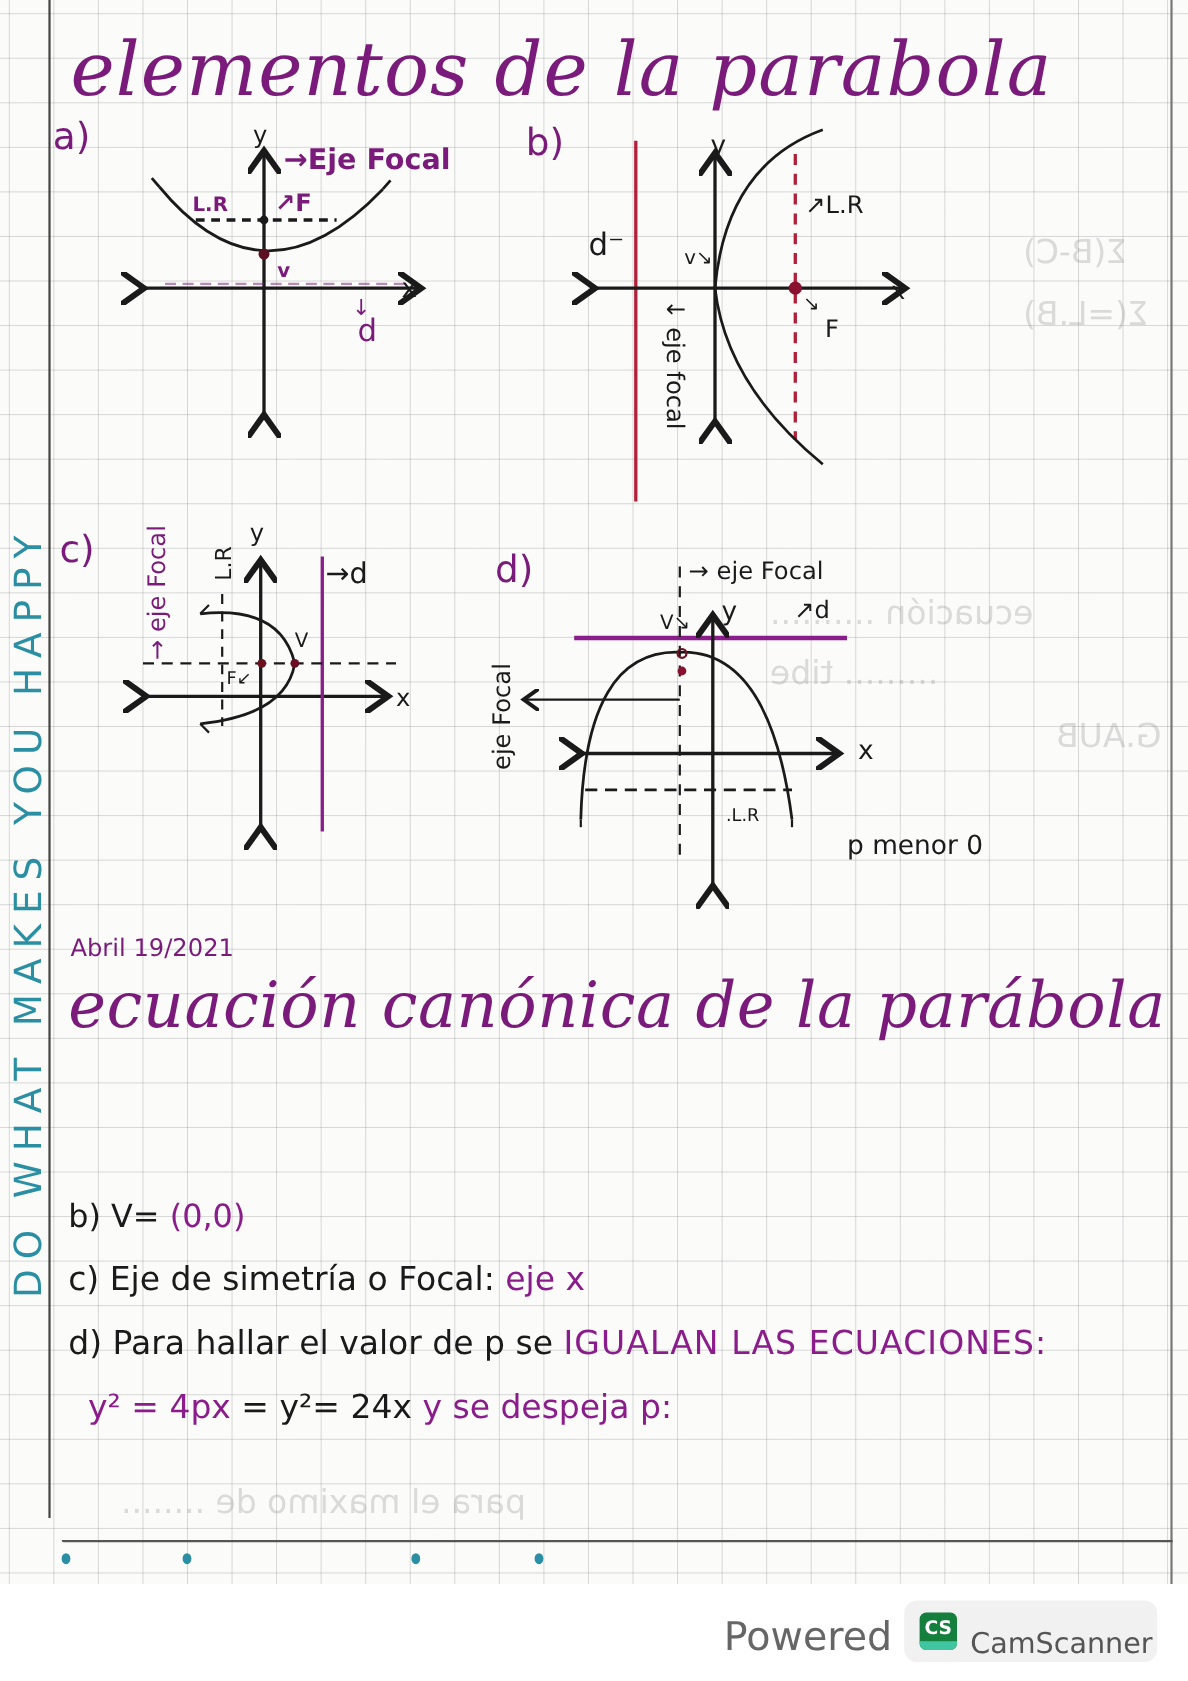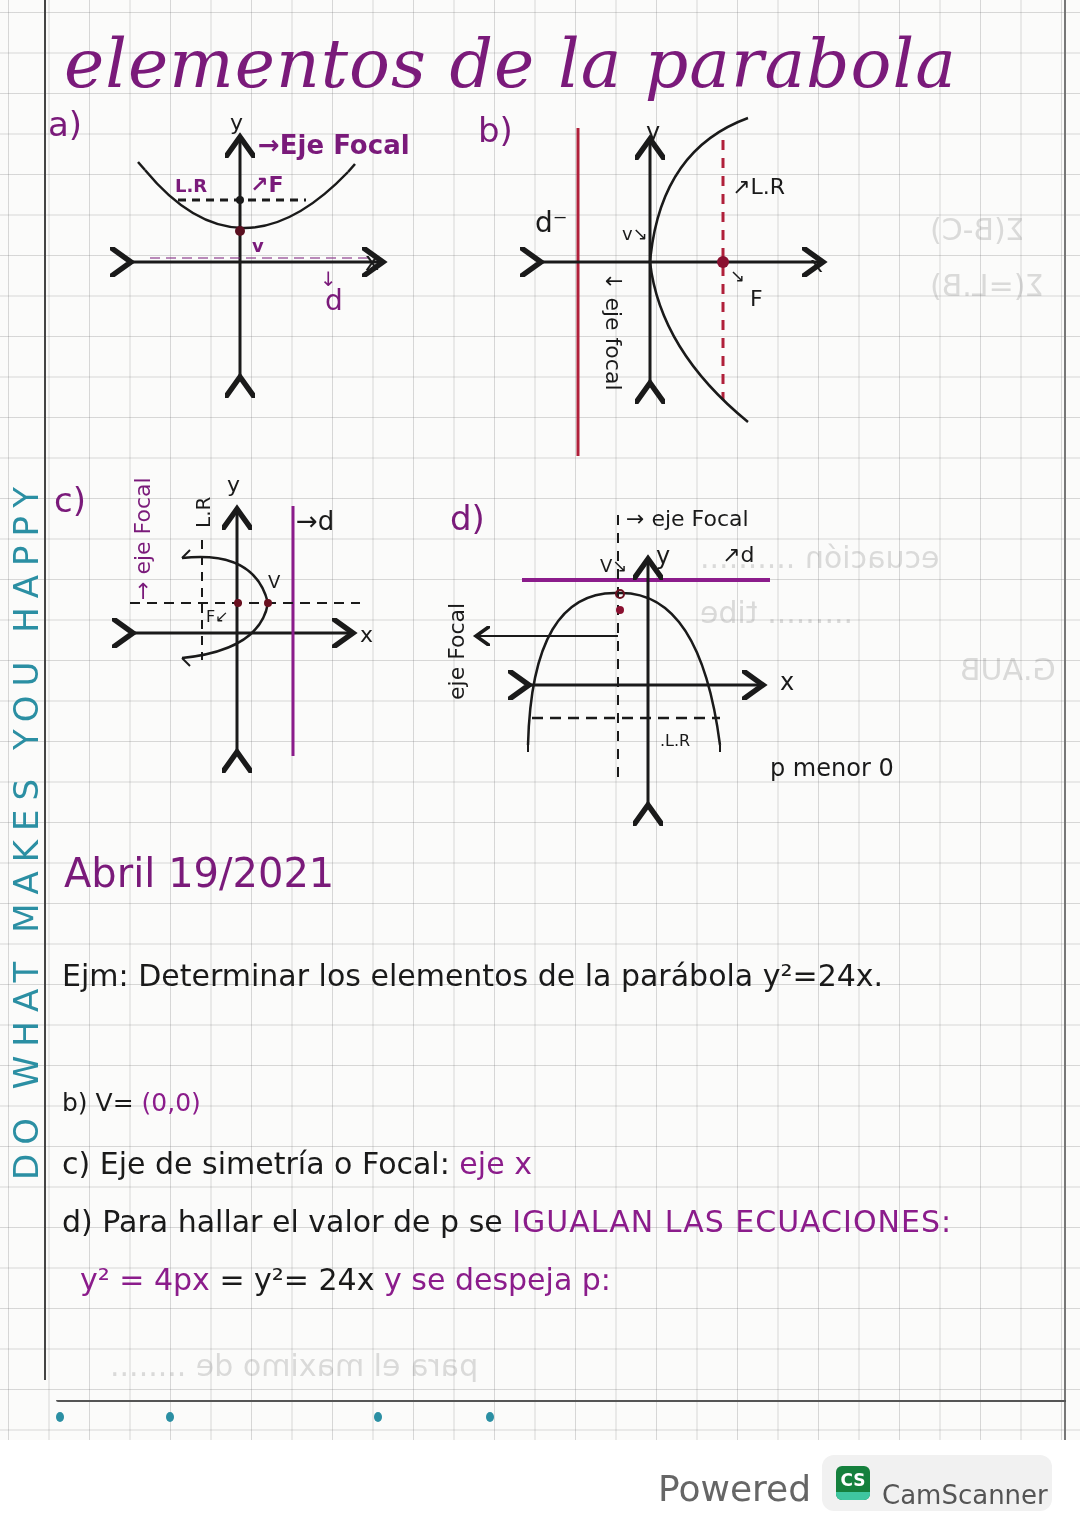--- a/index.html
+++ b/index.html
@@ -39,24 +39,24 @@
   .t1 { left: 64px; top: 24px; font-size: 68px; letter-spacing: 1px; }
   .t2 { left: 62px; top: 880px; font-size: 58px; letter-spacing: 0.5px; }
 
   .label { position: absolute; color: #7a1a7a; font-family: "DejaVu Sans", sans-serif; font-size: 34px; }
   .hand { position: absolute; font-family: "DejaVu Sans", sans-serif; white-space: nowrap; color: #1a1a1a; }
   .purple { color: #8b1c8b; }
 
   svg.diag { position: absolute; overflow: visible; }
   .svgtxt { font-family: "DejaVu Sans", sans-serif; }
 
-  .date { left: 64px; top: 850px; font-size: 40px; color: #7a1a7a; }
+  .date { left: 64px; top: 850px; font-size: 22px; color: #7a1a7a; }
   .line1 { left: 62px; top: 958px; font-size: 30px; }
   .line2 { left: 62px; top: 1022px; font-size: 31px; }
-  .line3 { left: 62px; top: 1088px; font-size: 25px; }
+  .line3 { left: 62px; top: 1088px; font-size: 29px; }
   .line4 { left: 62px; top: 1146px; font-size: 30px; }
   .line5 { left: 62px; top: 1204px; font-size: 30px; }
   .line6 { left: 80px; top: 1262px; font-size: 30px; }
 
   .bleed { position: absolute; color: rgba(120,120,120,0.25); font-size: 30px; font-family: "DejaVu Sans", sans-serif; white-space: nowrap; transform: scaleX(-1); }
 
   .footer { position: absolute; left: 0; top: 1440px; width: 1080px; height: 88px; background: #ffffff; }
   .powered { position: absolute; left: 658px; top: 1468px; font-size: 36px; color: #666; font-family: "DejaVu Sans", sans-serif; }
   .cs-badge {
     position: absolute; left: 822px; top: 1455px; width: 230px; height: 56px;
@@ -206,24 +206,22 @@
     <line x1="290" y1="255" x2="290" y2="262" stroke="#1a1a1a" stroke-width="2"></line>
     <circle cx="190" cy="104" r="4" fill="none" stroke="#6a1020" stroke-width="2"></circle>
     <circle cx="190" cy="120" r="4" fill="#8a1030"></circle>
     <text class="svgtxt" x="170" y="82" font-size="18" fill="#1a1a1a">V↘</text>
     <text class="svgtxt" x="226" y="74" font-size="24" fill="#1a1a1a">y</text>
     <text class="svgtxt" x="350" y="200" font-size="24" fill="#1a1a1a">x</text>
     <text class="svgtxt" x="340" y="286" font-size="24" fill="#1a1a1a">p menor 0</text>
   </svg>
 
   <div class="hand date">Abril 19/2021</div>
-
-  <div class="hand line1">
-    <span>Ejm: Determinar los elementos de la parábola </span><span>y²=24x.</span>
-  </div>
+  <div class="title t2">ecuación canónica de la parábola</div>
+
   <div class="hand line3">
     <span>b) V= </span><span class="purple">(0,0)</span>
   </div>
   <div class="hand line4">
     <span>c) Eje de simetría o Focal: </span><span class="purple">eje x</span>
   </div>
   <div class="hand line5">
     <span>d) Para hallar el valor de p se </span><span class="purple" style="letter-spacing:1px;">IGUALAN LAS ECUACIONES:</span>
   </div>
   <div class="hand line6">

